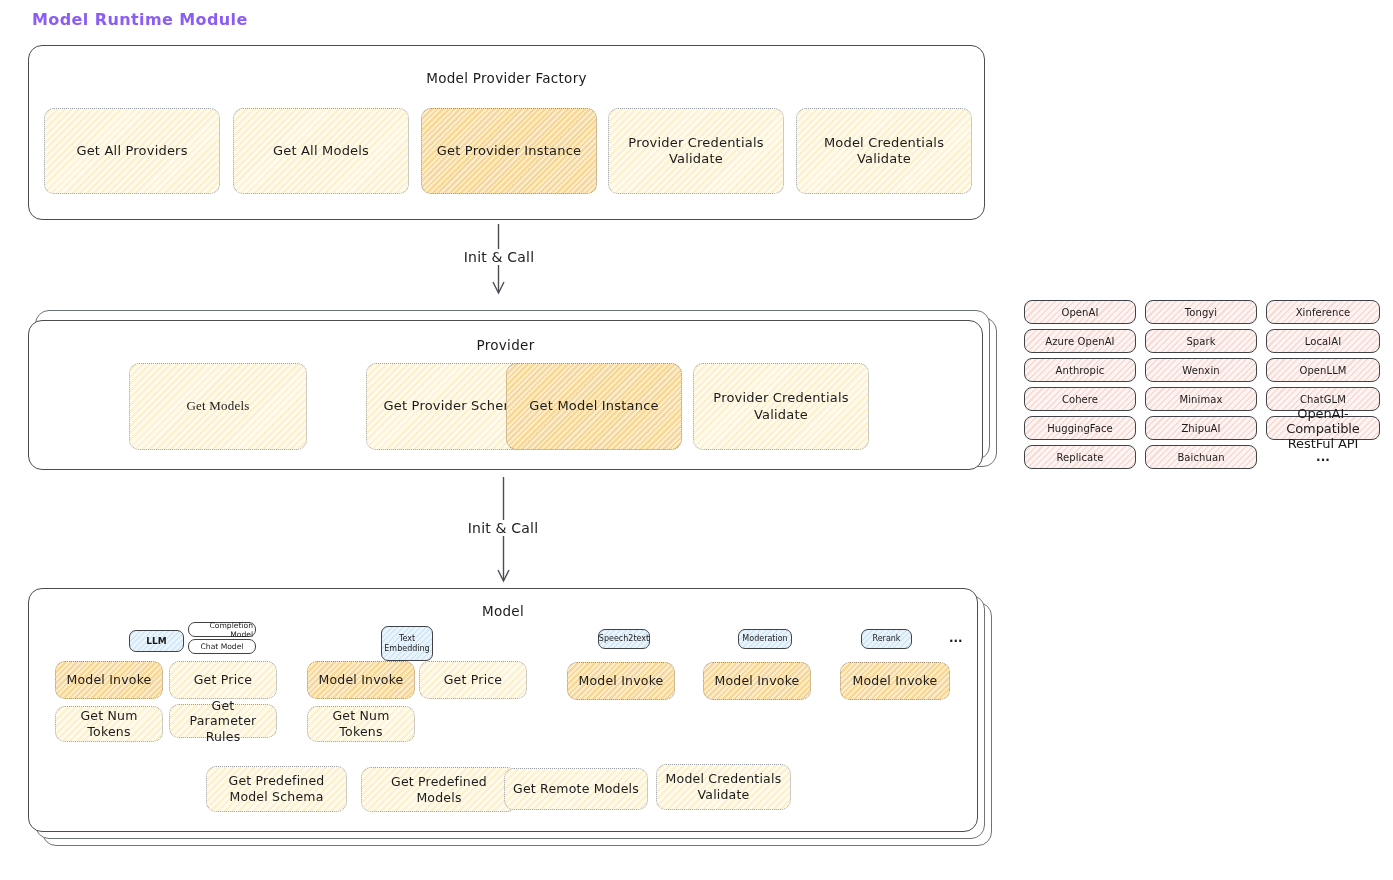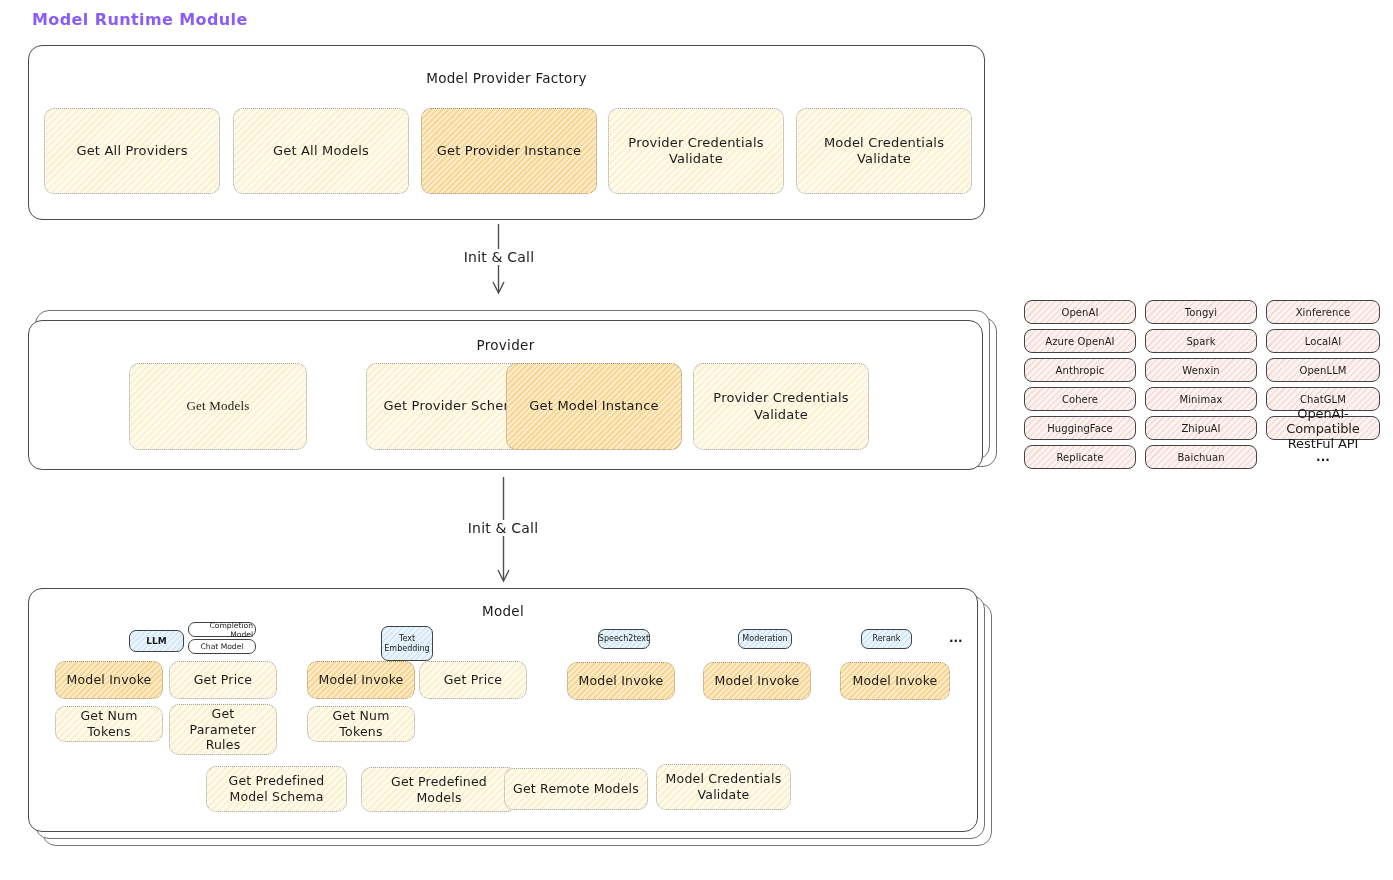--- a/index.html
+++ b/index.html
@@ -156,20 +156,20 @@
 
   <div class="fn-box hl sm" style="left:26px; top:72px; width:108px; height:38px;">Model Invoke</div>
   <div class="fn-box sm" style="left:140px; top:72px; width:108px; height:38px;">Get Price</div>
   <div class="fn-box hl sm" style="left:278px; top:72px; width:108px; height:38px;">Model Invoke</div>
   <div class="fn-box sm" style="left:390px; top:72px; width:108px; height:38px;">Get Price</div>
   <div class="fn-box hl sm" style="left:538px; top:73px; width:108px; height:38px;">Model Invoke</div>
   <div class="fn-box hl sm" style="left:674px; top:73px; width:108px; height:38px;">Model Invoke</div>
   <div class="fn-box hl sm" style="left:811px; top:73px; width:110px; height:38px;">Model Invoke</div>
 
   <div class="fn-box sm" style="left:26px; top:117px; width:108px; height:36px;">Get Num Tokens</div>
-  <div class="fn-box sm" style="left:140px; top:115px; width:108px; height:51px;">Get Parameter Rules</div>
+  <div class="fn-box sm" style="left:140px; top:115px; width:108px; height:34px;">Get Parameter Rules</div>
   <div class="fn-box sm" style="left:278px; top:117px; width:108px; height:36px;">Get Num Tokens</div>
 
   <div class="fn-box sm" style="left:177px; top:177px; width:141px; height:46px;">Get Predefined Model Schema</div>
   <div class="fn-box sm" style="left:332px; top:178px; width:156px; height:45px;">Get Predefined Models</div>
   <div class="fn-box sm" style="left:475px; top:179px; width:144px; height:42px;">Get Remote Models</div>
   <div class="fn-box sm" style="left:627px; top:175px; width:135px; height:46px;">Model Credentials Validate</div>
 </div>
 
 </body></html>

